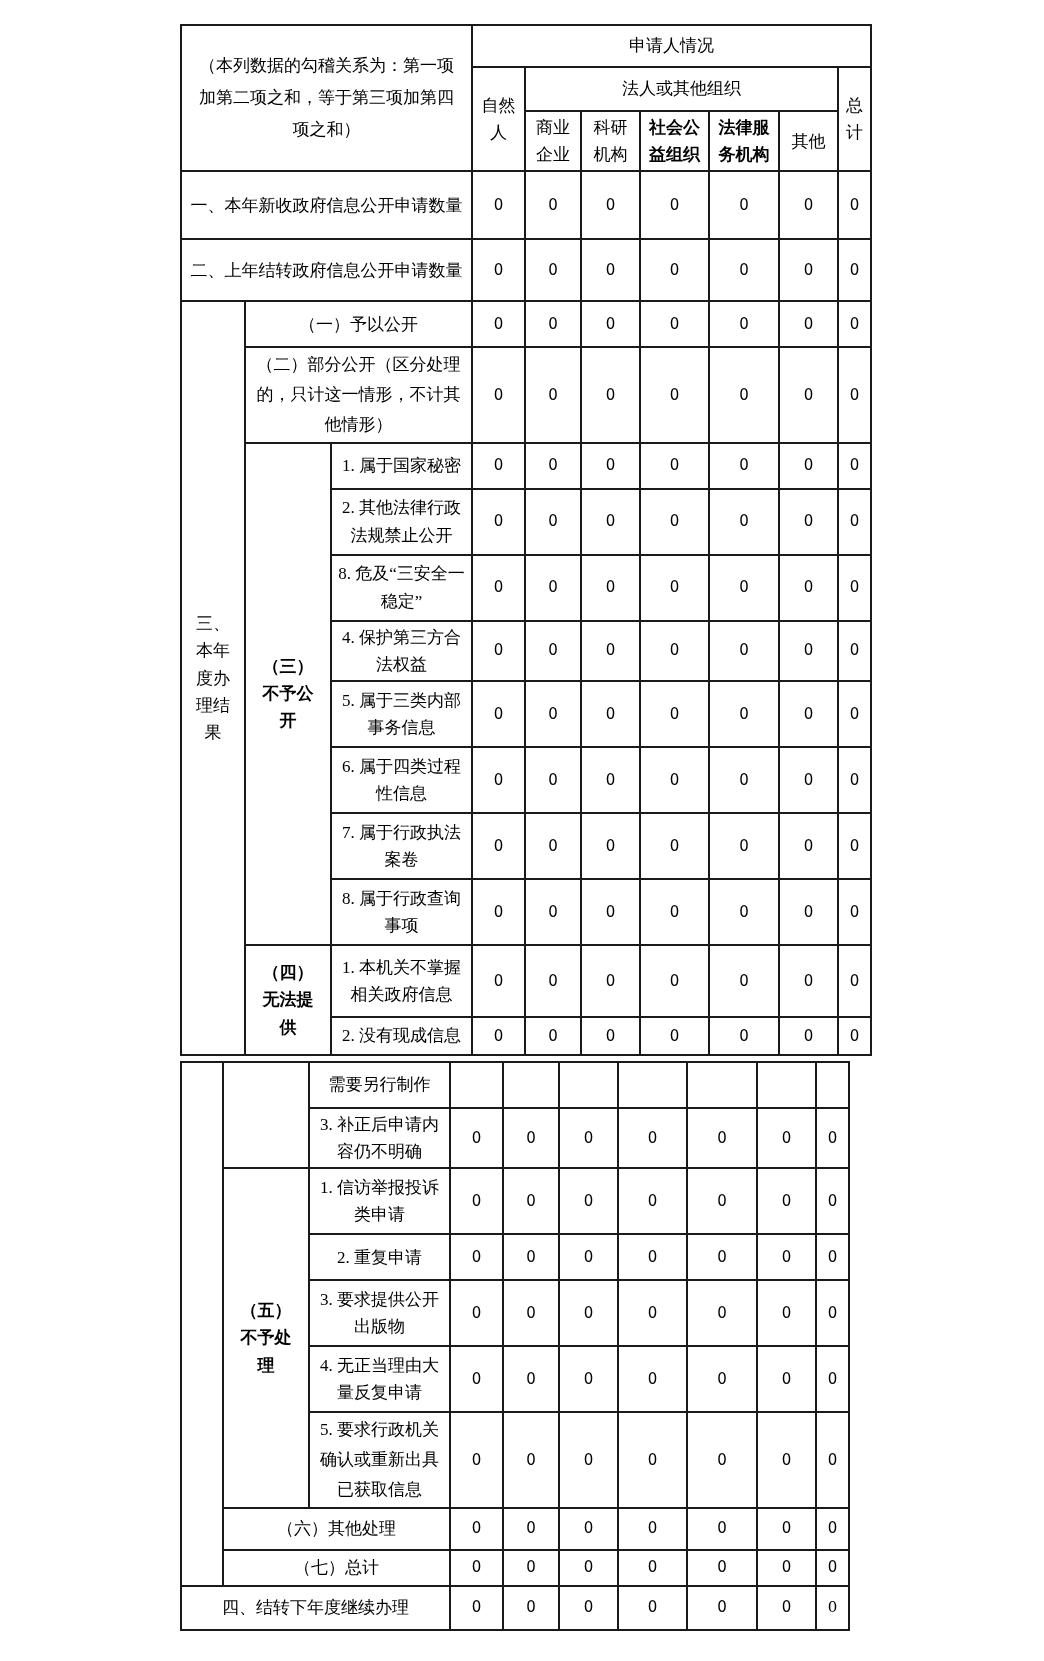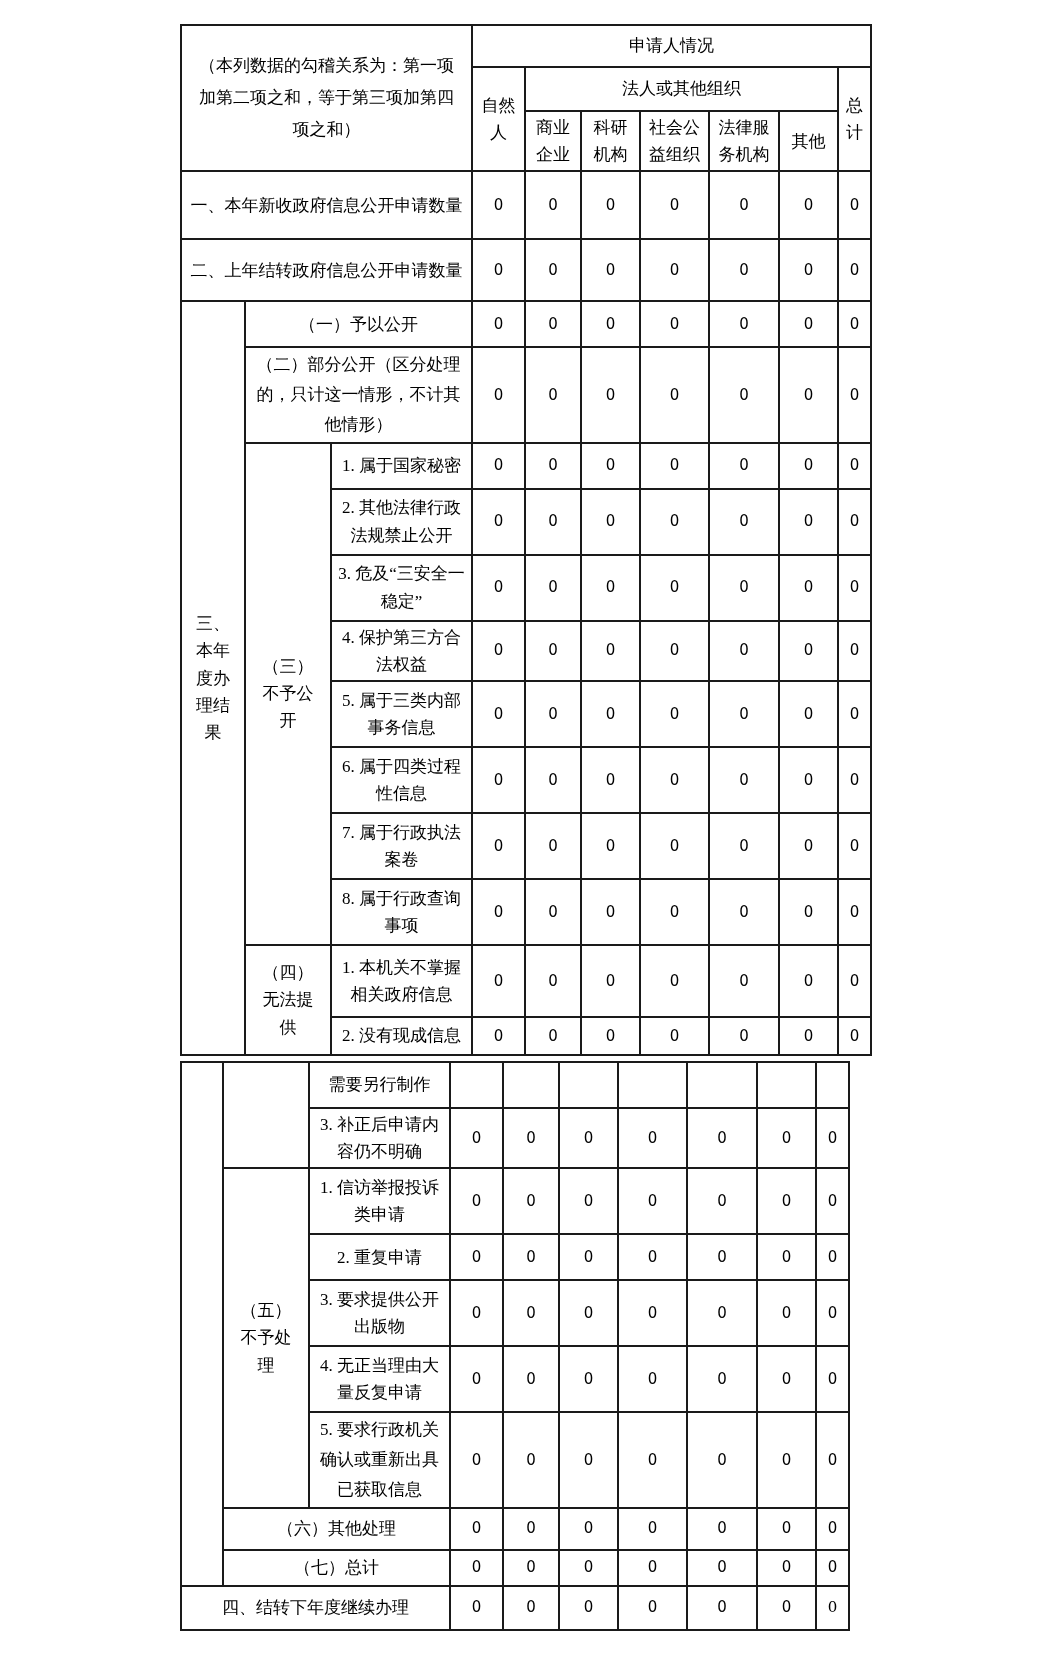--- a/index.html
+++ b/index.html
@@ -9,21 +9,21 @@
   table.tbl{border-collapse:collapse;table-layout:fixed;margin-left:180px;}
   #t1{margin-top:24px;}
   #t2{margin-top:5px;}
   td{border:2px solid #1a1a1a;text-align:center;vertical-align:middle;
      padding:2px 3px;font-size:17px;line-height:1.6;overflow:hidden;
      word-break:break-all;}
   td.v{font-family:"DejaVu Sans", sans-serif;font-size:15px;line-height:1;}
   td.v.serif{font-family:"DejaVu Serif","Liberation Serif",serif;font-weight:400;}
   .w18{display:inline-block;width:20px;}
   .w36{display:inline-block;width:38px;}
-  .w54{display:inline-block;width:56px;}
+  .w54{display:inline-block;width:56px;font-weight:bold;}
   .noteinner{display:inline-block;width:258px;line-height:1.9;}
   td.lbl3{line-height:1.75;margin-top:32px;}
 </style>
 </head>
 <body>
 
 <div class="page">
 
   <table class="tbl" id="t1">
     <colgroup>
@@ -117,21 +117,21 @@
       <td>2. 其他法律行政法规禁止公开</td>
       <td class="v">0</td>
       <td class="v">0</td>
       <td class="v">0</td>
       <td class="v">0</td>
       <td class="v">0</td>
       <td class="v">0</td>
       <td class="v">0</td>
     </tr>
     <tr style="height:66px">
-      <td>3. 危及“三安全一稳定”</td>
+      <td>8. 危及“三安全一稳定”</td>
       <td class="v">0</td>
       <td class="v">0</td>
       <td class="v">0</td>
       <td class="v">0</td>
       <td class="v">0</td>
       <td class="v">0</td>
       <td class="v">0</td>
     </tr>
     <tr style="height:48px">
       <td>4. 保护第三方合法权益</td>

